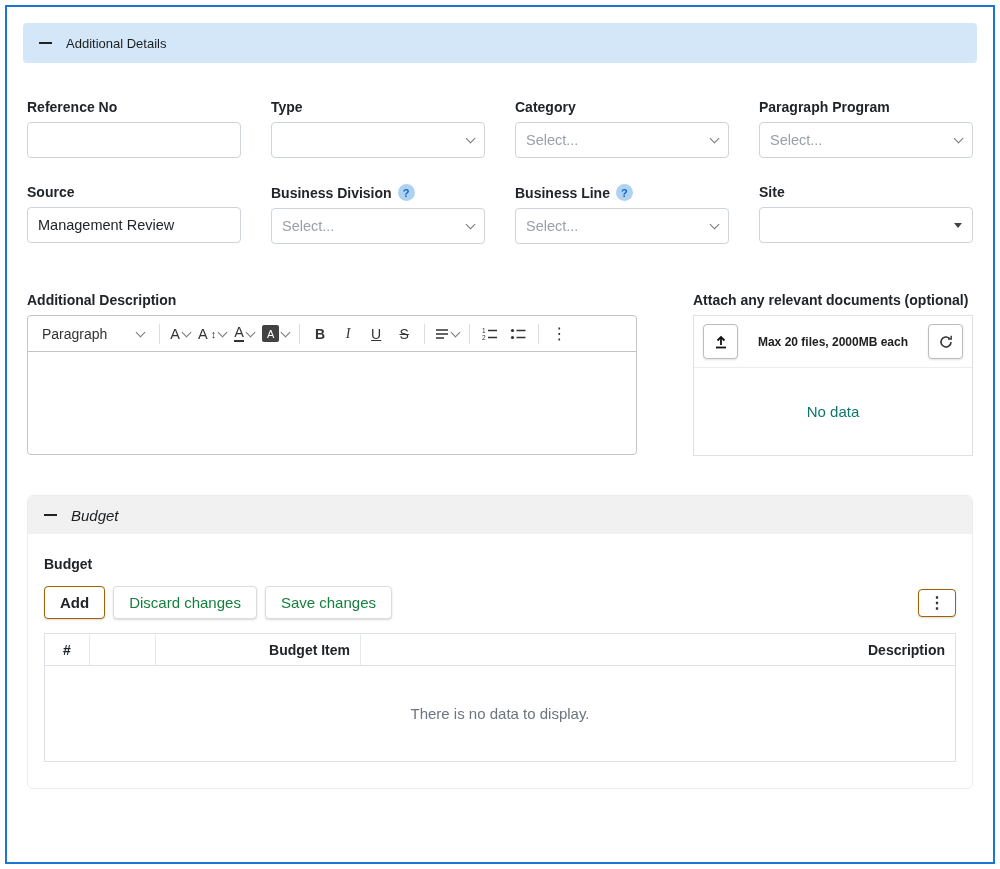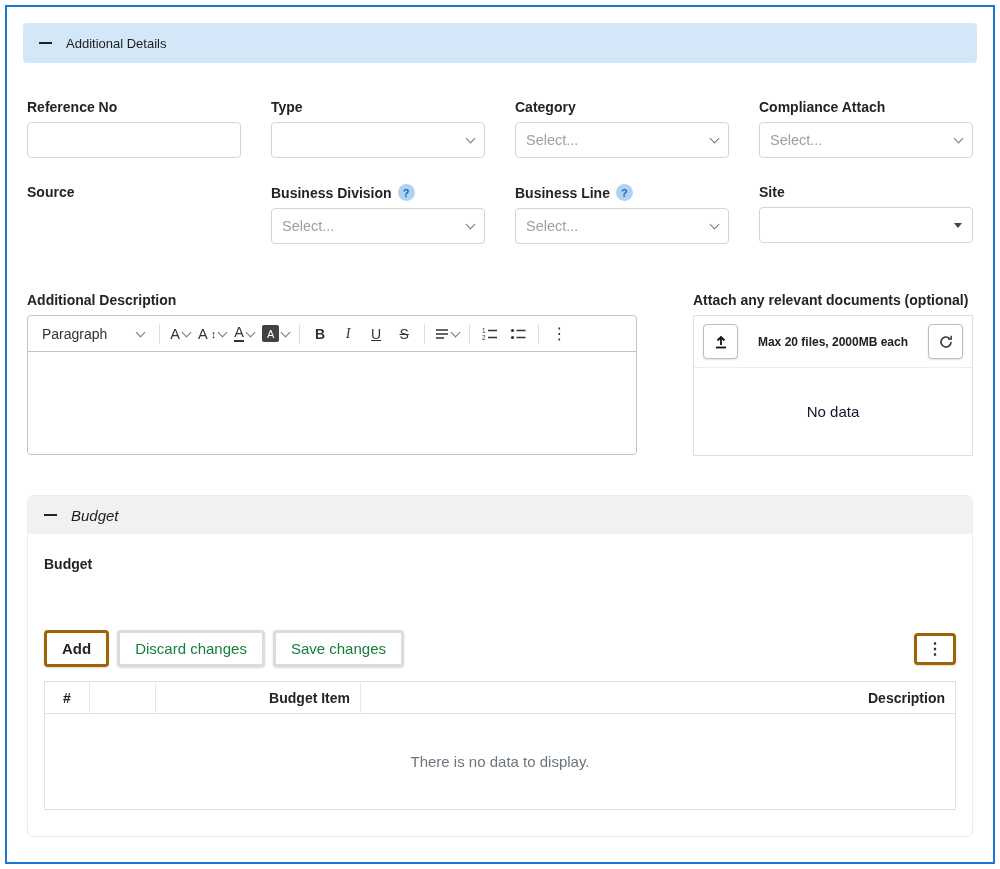--- a/index.html
+++ b/index.html
@@ -40,30 +40,30 @@
   .color-a { border-bottom:2px solid #333; line-height:15px; }
   .bg-a { width:17px; height:17px; background:#424242; color:#fff; font-size:11px; display:flex; align-items:center; justify-content:center; border-radius:2px; }
   .size-arrows { font-size:11px; color:#333; }
   .kebab { font-size:16px; color:#333; letter-spacing:0; }
 
   
   .attach-box { margin-top:2px; border:1px solid #e0e0e0; border-radius:0; height:141px; background:#fff; display:flex; flex-direction:column; }
   .attach-top { display:flex; align-items:center; padding:8px 9px; border-bottom:1px solid #ededed; }
   .sq-btn { width:35px; height:35px; border:1px solid #bdbdbd; border-radius:4px; background:#fff; display:flex; align-items:center; justify-content:center; cursor:pointer; box-shadow:0 1px 2px rgba(0,0,0,.12); }
   .attach-hint { flex:1; text-align:center; font-size:12px; font-weight:700; color:#212121; padding:0 6px; }
-  .attach-empty { flex:1; display:flex; align-items:center; justify-content:center; color:#0f172a; font-size:15px; }
+  .attach-empty { flex:1; display:flex; align-items:center; justify-content:center; color:#0f766e; font-size:15px; }
 
   
   .budget-section { margin:36px 20px 0 20px; border:1px solid #ececec; border-radius:6px; background:#fff; }
   .budget-header { background:#f1f1f1; border-radius:6px 6px 0 0; height:38px; display:flex; align-items:center; gap:14px; padding:0 16px; cursor:pointer; }
   .budget-header .title { font-size:15px; font-style:italic; color:#1b1e21; }
   .budget-body { padding:22px 16px 26px 16px; }
   .budget-label { font-size:14px; font-weight:700; margin-bottom:14px; }
   .btn-row { display:flex; align-items:center; gap:8px; margin-bottom:14px; }
-  .btn { border:3px solid #a16207; background:#fff; border-radius:4px; padding:7px 15px; font-size:15px; font-family:"Liberation Sans", sans-serif; cursor:pointer; box-shadow:0 1px 2px rgba(0,0,0,.15); color:#212529; font-weight:600;margin-top:44px; }
+  .btn { border:1px solid #a16207; background:#fff; border-radius:4px; padding:7px 15px; font-size:15px; font-family:"Liberation Sans", sans-serif; cursor:pointer; box-shadow:0 1px 2px rgba(0,0,0,.15); color:#212529; font-weight:600; }
   .btn:disabled { color:#15803d; border-color:#dcdcdc; cursor:default; font-weight:500; }
   .btn-more { margin-left:auto; padding:5px 10px; font-size:16px; line-height:16px; }
 
   table.budget-table { width:100%; border-collapse:collapse; border:1px solid #dee2e6; }
   .budget-table th { height:32px; font-size:14px; font-weight:700; text-align:right; padding:0 10px; border-bottom:1px solid #dee2e6; border-right:1px solid #e4e9ef; background:#fff; }
   .budget-table th:last-child { border-right:none; }
   .budget-table th.col-hash { width:45px; text-align:center; }
   .budget-table th.col-blank { width:66px; }
   .budget-table th.col-item { width:205px; }
   .empty-cell { height:96px; text-align:center; color:#6c757d; font-size:15px; }
@@ -95,29 +95,30 @@
 
     <div>
       <div class="field-label">Category</div>
       <div class="control select">
         <span class="placeholder">Select...</span>
         <span class="chev"></span>
       </div>
     </div>
 
     <div>
-      <div class="field-label">Compliance Attach</div>
+      <div class="field-label">Paragraph Program</div>
       <div class="control select">
         <span class="placeholder">Select...</span>
         <span class="chev"></span>
       </div>
     </div>
 
     <div>
       <div class="field-label">Source</div>
+      <input class="control" type="text" value="Management Review" style="">
     </div>
 
     <div>
       <div class="field-label">
         <span>Business Division</span>
         <span class="help-badge">?</span>
       </div>
       <div class="control select">
         <span class="placeholder">Select...</span>
         <span class="chev"></span>

